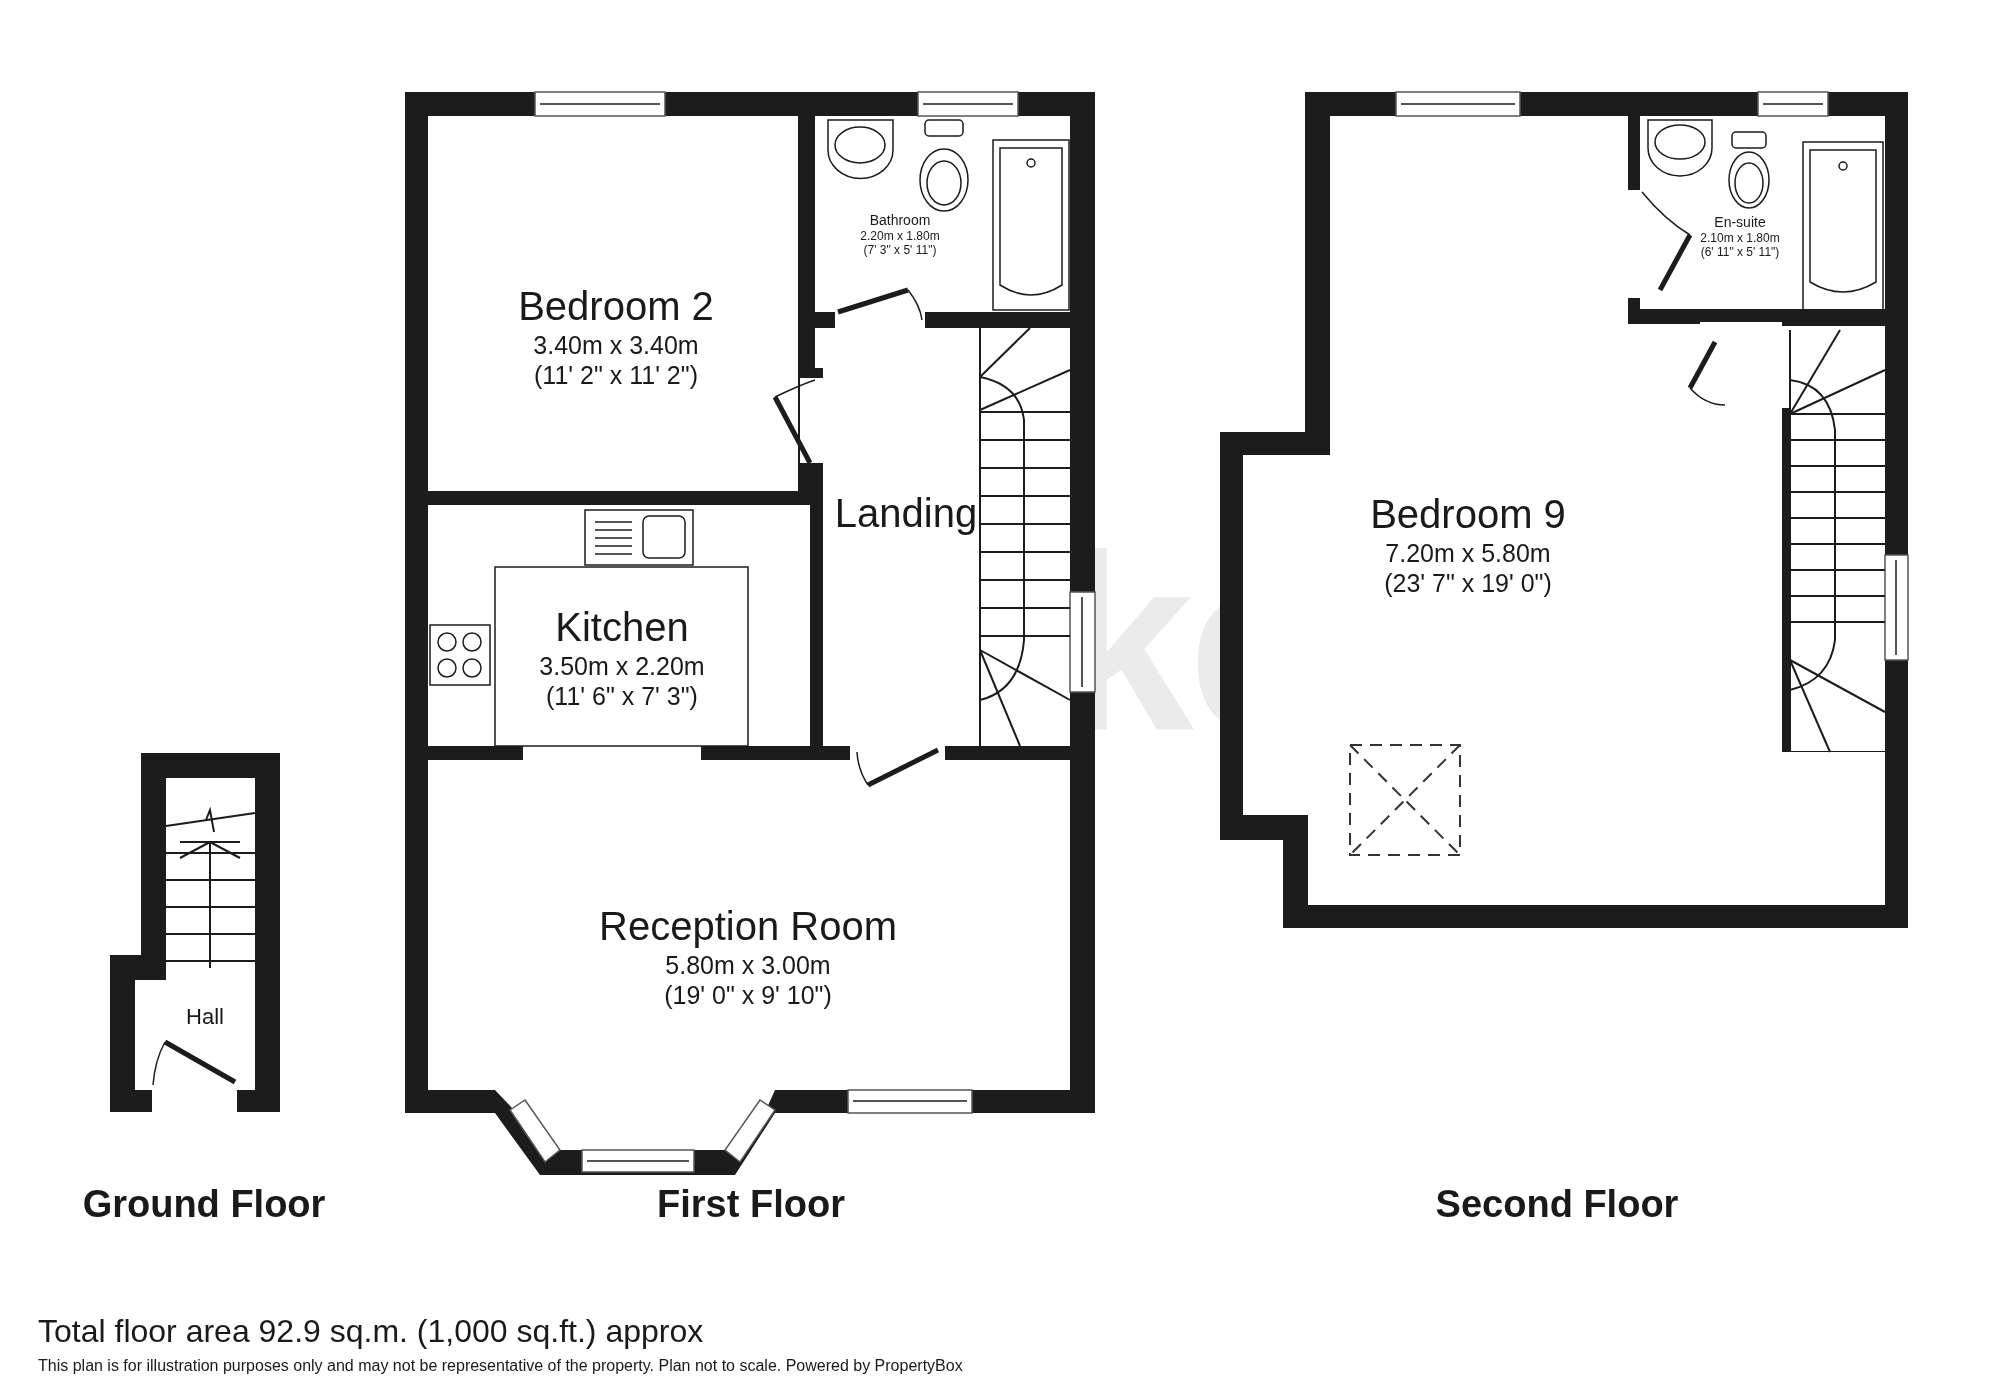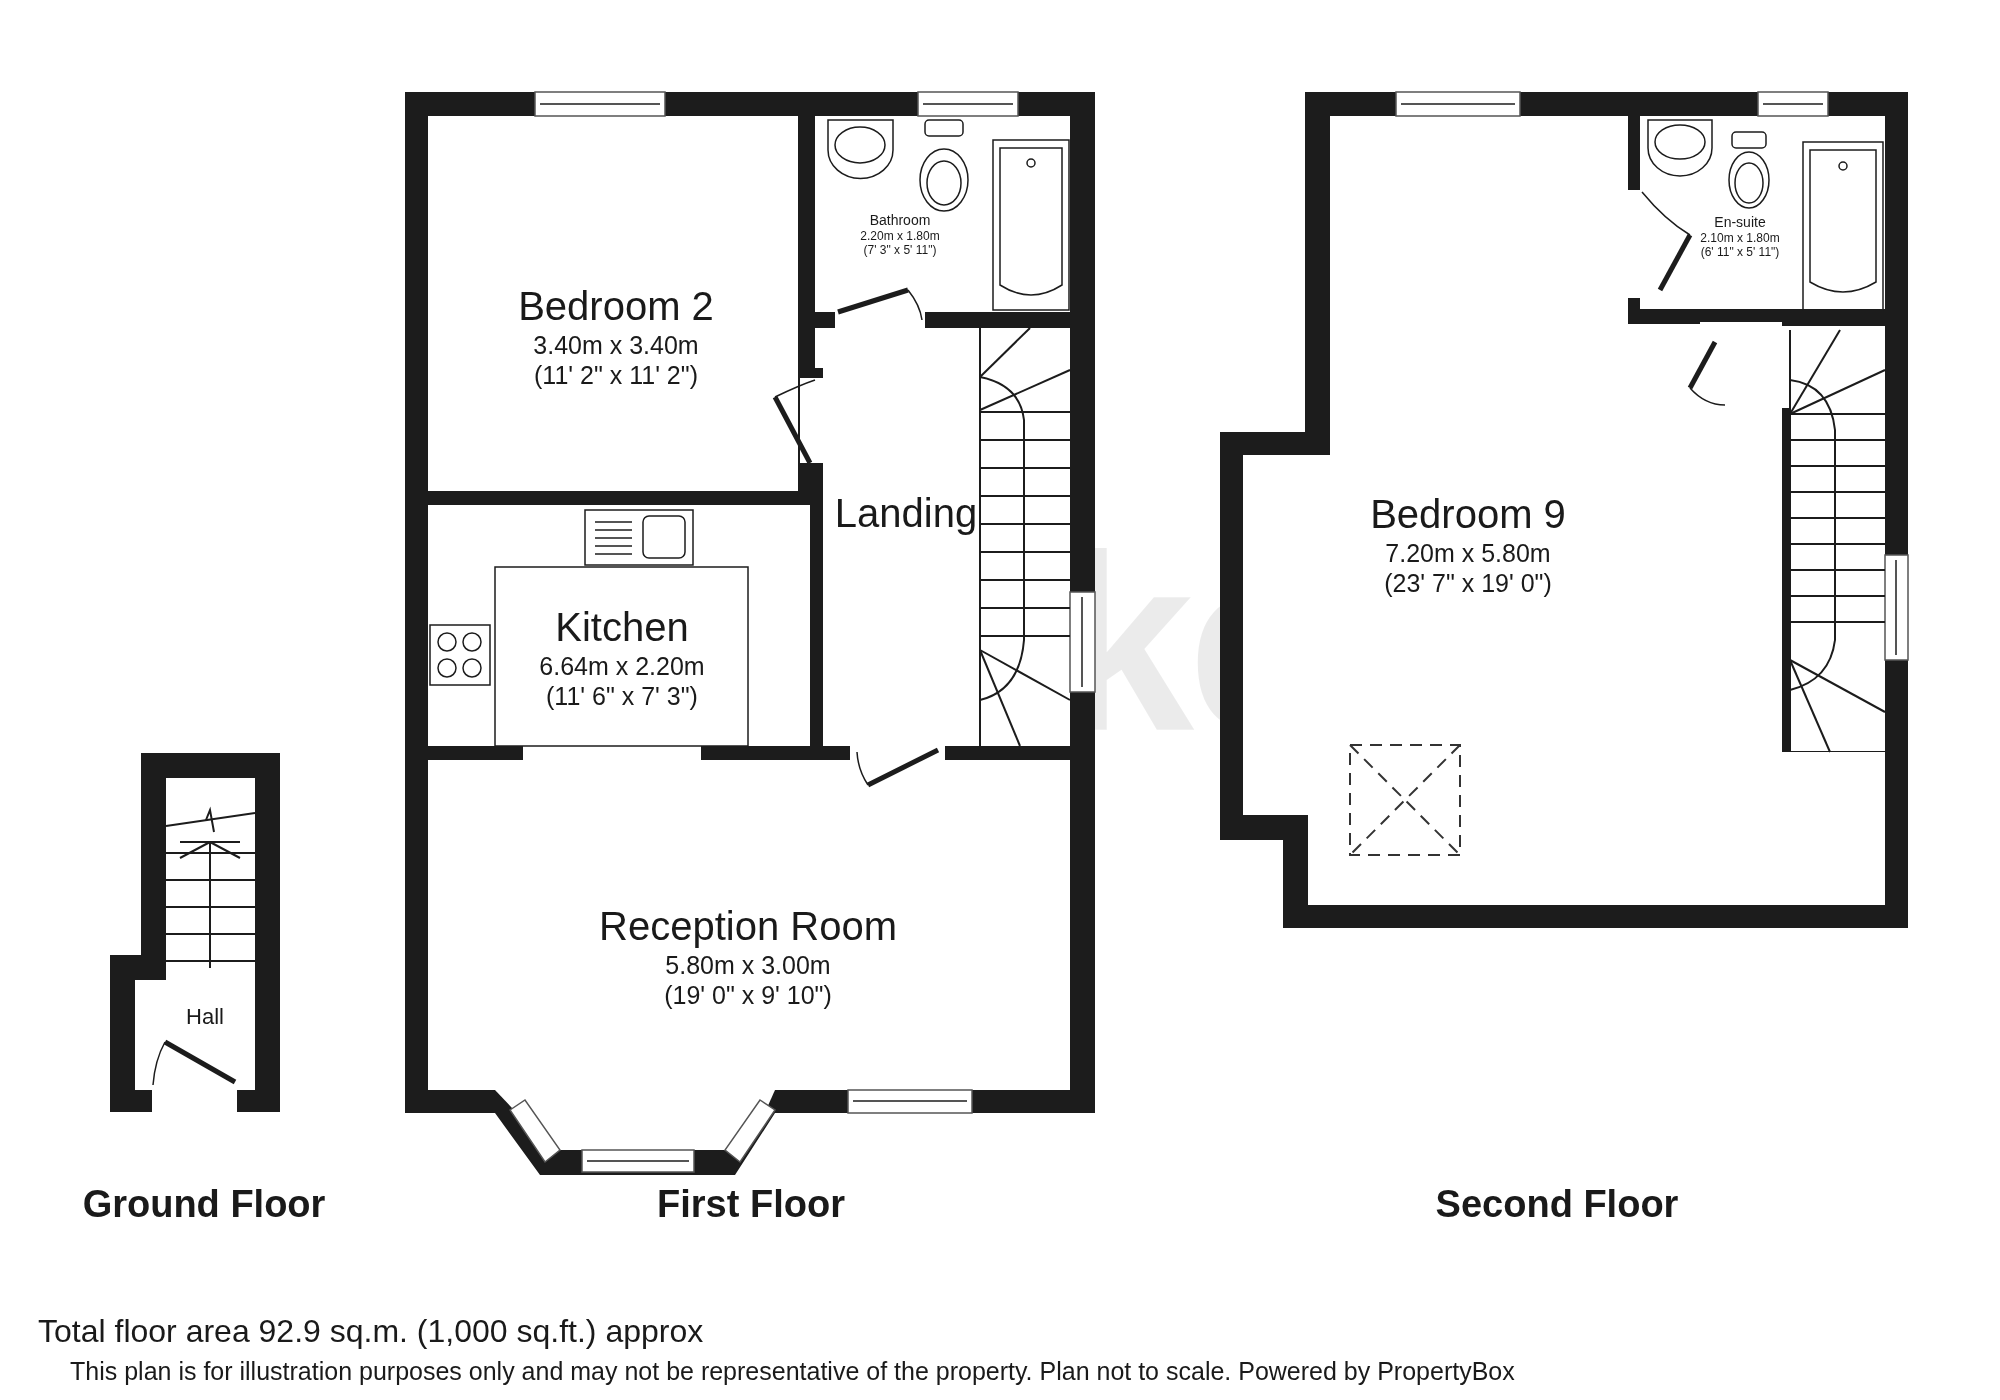--- a/index.html
+++ b/index.html
@@ -15,21 +15,21 @@
   .dash { stroke: #333; stroke-width: 2; fill: none; stroke-dasharray: 12 8; }
   .lbl { position: absolute; text-align: center; transform: translateX(-50%); white-space: nowrap; line-height: 1.2; }
   .room-name { font-size: 40px; }
   .room-dim  { font-size: 25px; }
   .small-name { font-size: 14px; }
   .small-dim  { font-size: 12px; }
   .floor-title { position: absolute; font-weight: bold; font-size: 38px; transform: translateX(-50%); white-space: nowrap; }
   .watermark { position: absolute; left: 690px; top: 500px; font-size: 250px; font-weight: bold;
                color: rgba(0,0,0,0.08); letter-spacing: -6px; pointer-events: none; }
   .footer1 { position: absolute; left: 38px; top: 1313px; font-size: 32px; }
-  .footer2 { position: absolute; left: 38px; top: 1357px; font-size: 25px; margin-left: 32px; }
+  .footer2 { position: absolute; left: 38px; top: 1357px; font-size: 16px; }
 </style>
 </head>
 <body>
 
 <div class="watermark">strike</div>
 
 <svg class="plan" viewBox="0 0 2000 1400" xmlns="http://www.w3.org/2000/svg">
 
   <g>
     <path class="wall" d="M141 753 H280 V1112 H110 V955 H141 Z"></path>
@@ -241,21 +241,21 @@
 <div class="lbl" style="left:900px; top:212px;">
   <div class="small-name">Bathroom</div>
   <div class="small-dim">2.20m x 1.80m</div>
   <div class="small-dim">(7' 3" x 5' 11")</div>
 </div>
 
 <div class="lbl room-name" style="left:906px; top:489px;">Landing</div>
 
 <div class="lbl" style="left:622px; top:603px;">
   <div class="room-name">Kitchen</div>
-  <div class="room-dim">6.64m x 2.20m</div>
+  <div class="room-dim">3.50m x 2.20m</div>
   <div class="room-dim">(11' 6" x 7' 3")</div>
 </div>
 
 <div class="lbl" style="left:748px; top:902px;">
   <div class="room-name">Reception Room</div>
   <div class="room-dim">5.80m x 3.00m</div>
   <div class="room-dim">(19' 0" x 9' 10")</div>
 </div>
 
 <div class="lbl" style="left:1468px; top:490px;">

